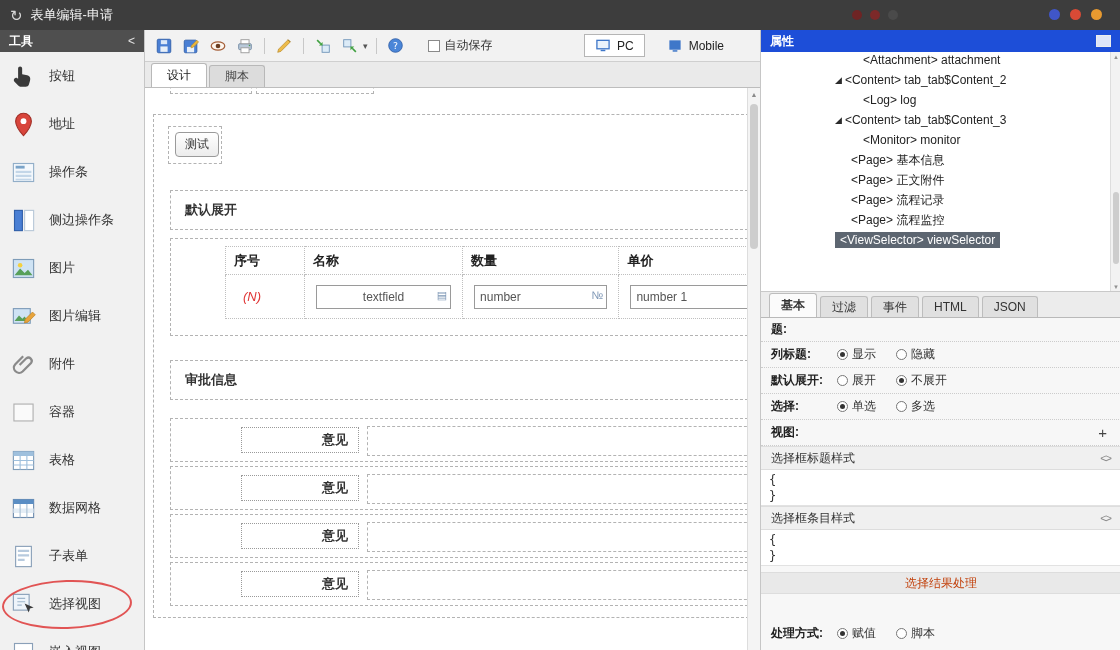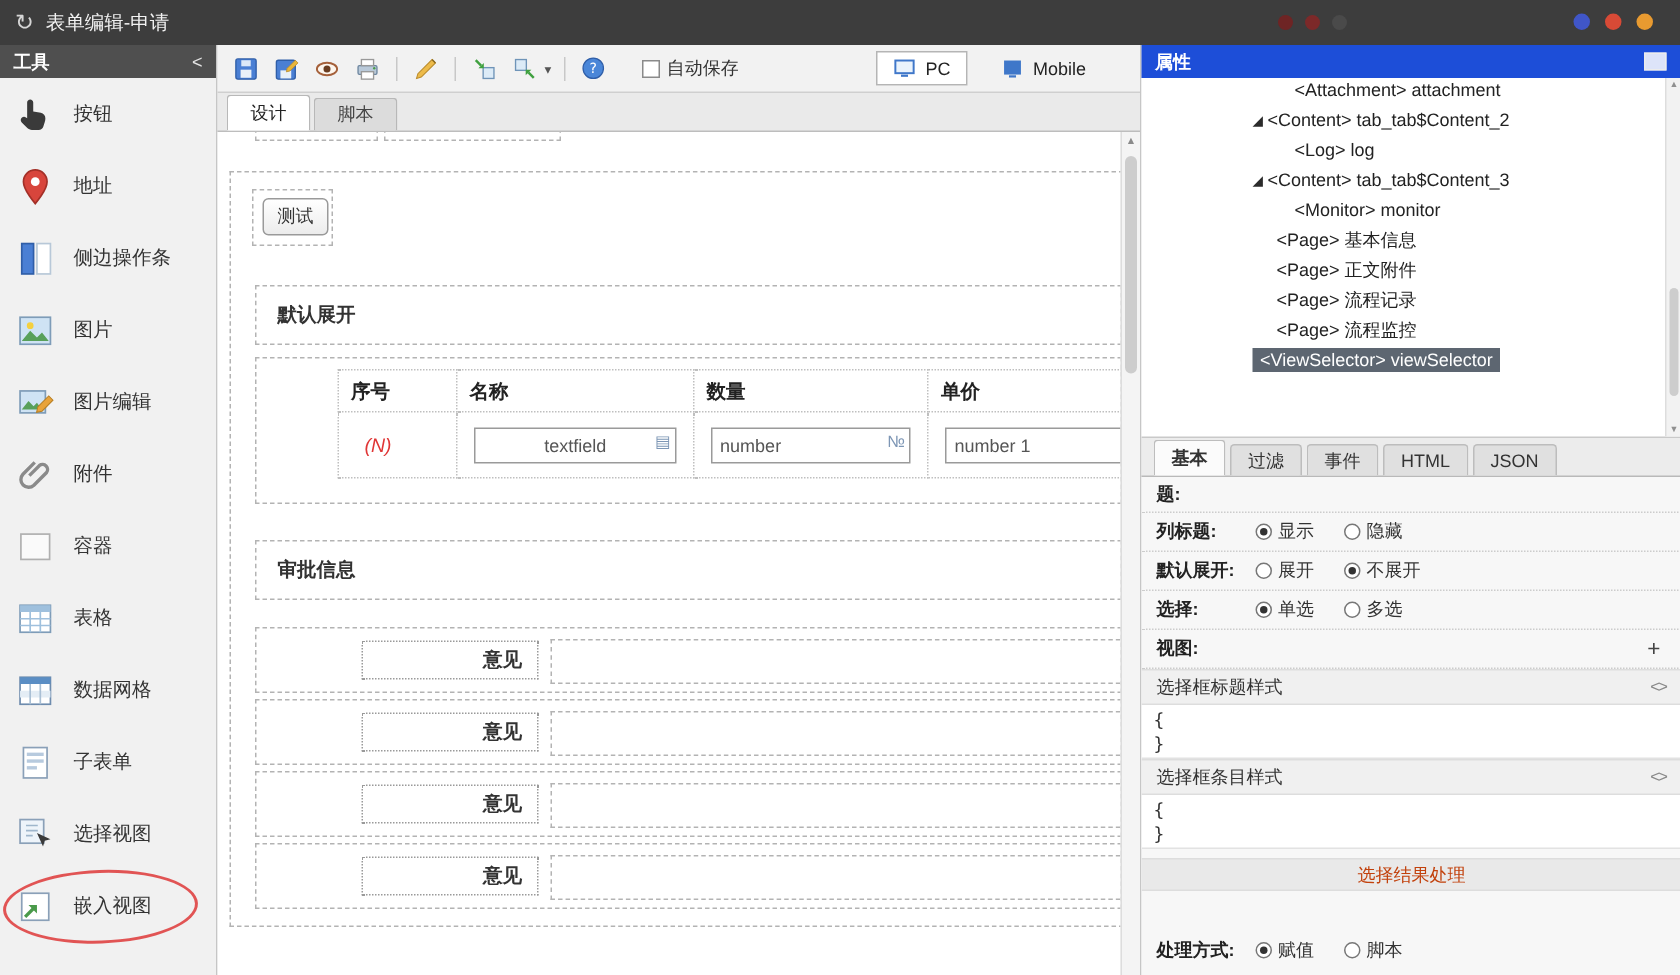--- a/index.html
+++ b/index.html
@@ -172,20 +172,30 @@
     </div>
     <div class="tool-item">
       <svg class="tool-icon" viewBox="0 0 24 24">
           <path d="M12 2a7 7 0 0 1 7 7c0 5-7 13-7 13S5 14 5 9a7 7 0 0 1 7-7z" fill="#d8453c" stroke="#a33028"></path>
           <circle cx="12" cy="9" r="2.6" fill="#fff"></circle>
         </svg>
       <span class="tool-label">地址</span>
     </div>
     <div class="tool-item">
       <svg class="tool-icon" viewBox="0 0 24 24">
+          <rect x="3" y="4" width="18" height="16" fill="#f4f8fc" stroke="#92aec8"></rect>
+          <rect x="5" y="6" width="8" height="2.5" fill="#7aa3c8"></rect>
+          <rect x="5" y="10.5" width="14" height="2" fill="#c3d6e8"></rect>
+          <rect x="5" y="14" width="14" height="2" fill="#c3d6e8"></rect>
+          <rect x="5" y="17.5" width="14" height="1.5" fill="#c3d6e8"></rect>
+        </svg>
+      <span class="tool-label">操作条</span>
+    </div>
+    <div class="tool-item">
+      <svg class="tool-icon" viewBox="0 0 24 24">
           <rect x="4" y="3" width="7" height="18" fill="#4a7fd4" stroke="#2f5ea8"></rect>
           <rect x="13" y="3" width="8" height="18" fill="#fff" stroke="#b8c8d8"></rect>
         </svg>
       <span class="tool-label">侧边操作条</span>
     </div>
     <div class="tool-item">
       <svg class="tool-icon" viewBox="0 0 24 24">
           <rect x="3" y="4" width="18" height="16" fill="#cfe3f4" stroke="#7e9cb8"></rect>
           <circle cx="9" cy="9" r="2" fill="#f4d03f"></circle>
           <path d="M4 18l5-6 4 4 3-3 4 5z" fill="#58a05a"></path>

